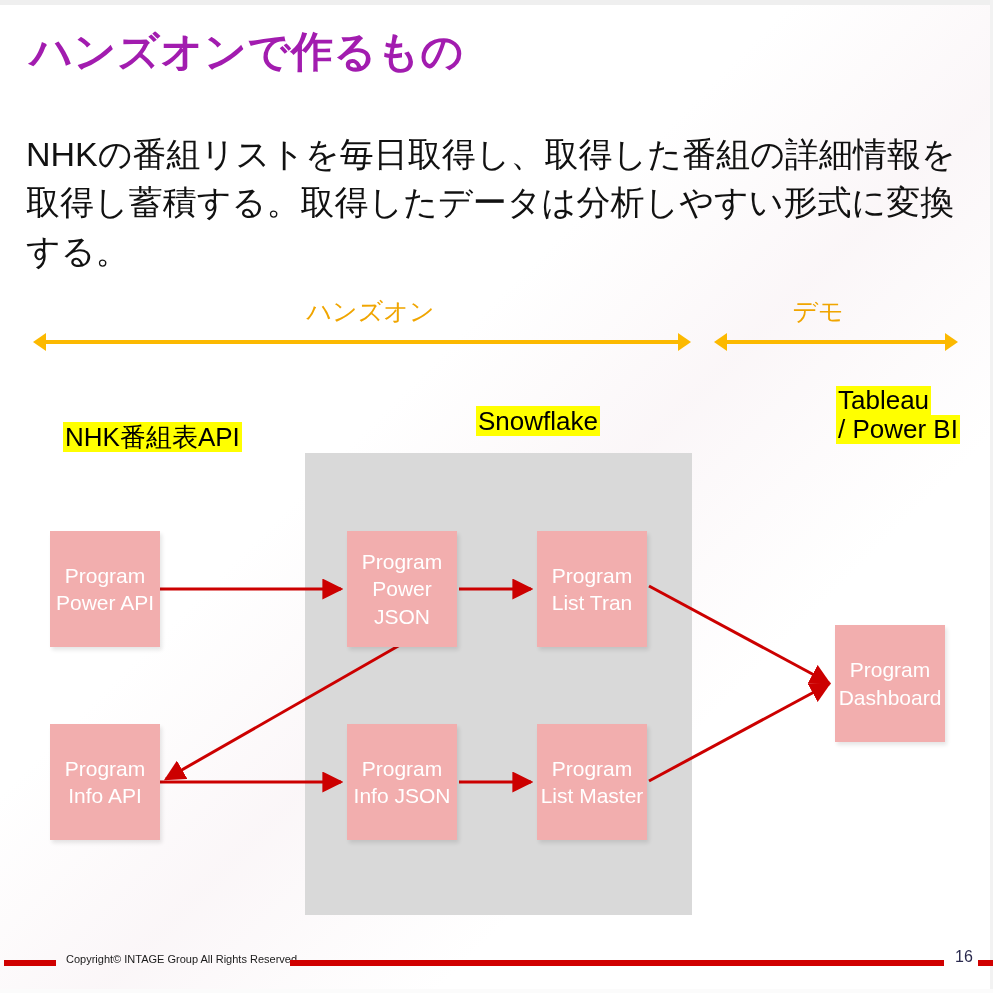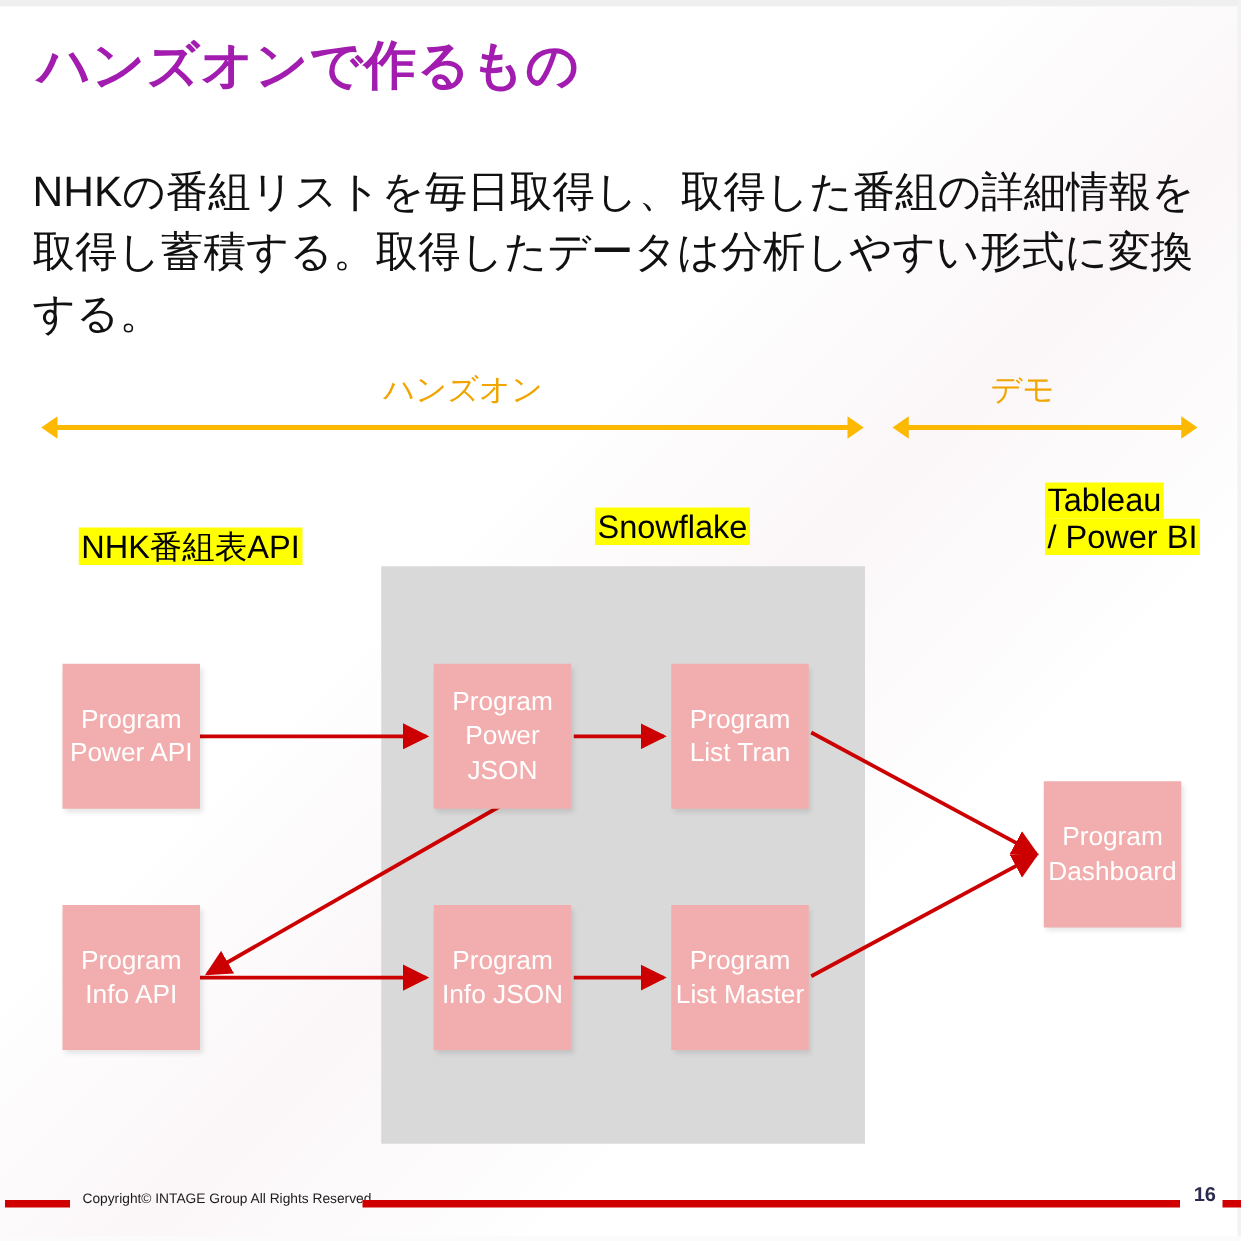--- a/index.html
+++ b/index.html
@@ -104,21 +104,21 @@
   }
   .footer-dot{
     position:absolute;height:6px;background:#d00000;
   }
   .copyright{
     position:absolute;left:66px;top:953px;
     font-size:11px;color:#1a1a1a;white-space:nowrap;
   }
   .page-no{
     position:absolute;left:955px;top:948px;
-    font-size:16px;color:#2b2b4f;font-weight:bold;
+    font-size:16px;color:#2b2b4f;
   }
 </style>
 </head>
 <body>
 
 <div id="slide">
 
   <div class="bg-wash"></div>
   <div class="top-strip"></div>
   <div class="right-edge"></div>

